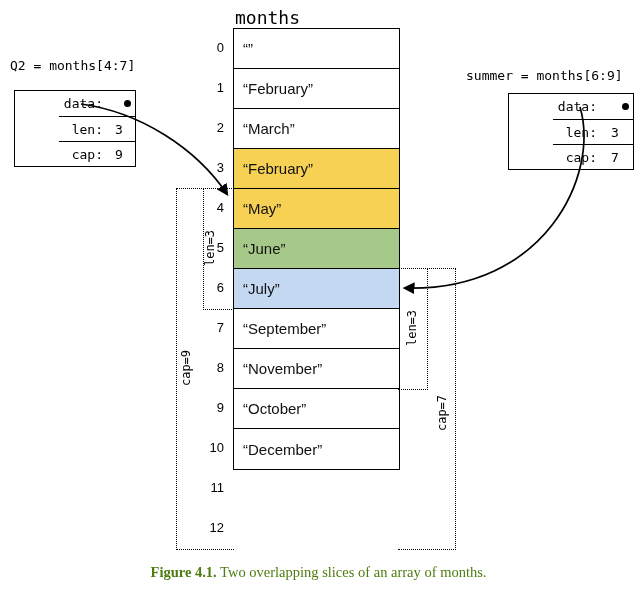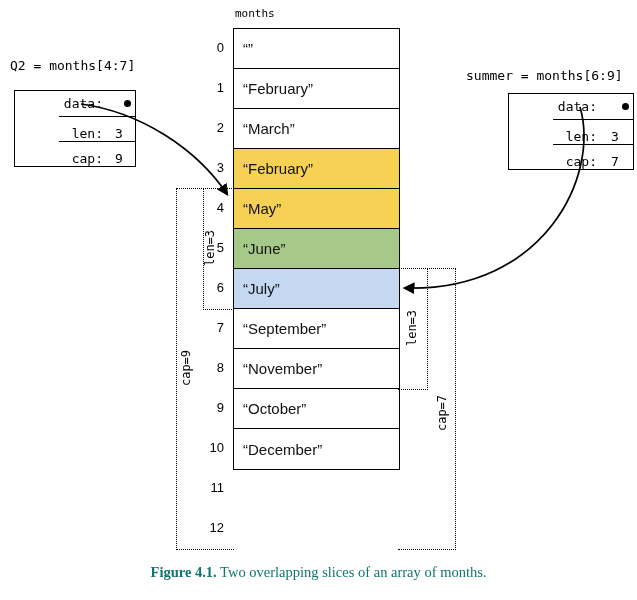--- a/index.html
+++ b/index.html
@@ -1,55 +1,55 @@
 <!DOCTYPE html>
 <html><head>
 <meta charset="utf-8">
 <style>
   html,body { margin:0; padding:0; background:#fff; }
   .canvas {
     position:relative; width:637px; height:600px; background:#fff;
     font-family:"Liberation Sans", sans-serif; overflow:hidden;
   }
 
-  .months-label { position:absolute; left:235px; top:7px; font-size:11px;
+  .months-label { position:absolute; left:235px; top:7px; font-size:18px;
     font-family:"DejaVu Sans Mono","Liberation Mono",monospace; }
 
   .array { position:absolute; left:233px; top:28px; width:165px; border:1.5px solid #000; background:#fff; }
   .arow { height:40px; box-sizing:border-box; border-bottom:1.5px solid #000;
     display:flex; align-items:center; padding-left:9px; font-size:15px; color:#111; }
   .arow:last-child { border-bottom:none; }
 
   .index-column { position:absolute; left:188px; top:28px; width:36px; }
   .aidx { height:40px; line-height:40px; text-align:right; font-size:13px; color:#000; }
 
   .slice-label { position:absolute; font-size:13px; white-space:pre;
     font-family:"DejaVu Sans Mono","Liberation Mono",monospace; }
   .struct { position:absolute; border:1.5px solid #000; background:#fff; font-size:13px;
     font-family:"DejaVu Sans Mono","Liberation Mono",monospace;padding-left:44px; }
   .srow { height:25px; box-sizing:border-box; display:flex; align-items:center; }
-  .srow + .srow { border-top:1.5px solid #000;align-items:flex-end; }
+  .srow + .srow { border-top:1.5px solid #000; }
   .skey { width:44px; text-align:right; flex:none; }
   .sval { flex:1; text-align:center; }
   .dotwrap { display:flex; justify-content:flex-end; align-items:center; padding-right:4px; }
   .dot { width:7px; height:7px; border-radius:50%; background:#000; display:inline-block; }
 
   .bracket { position:absolute; }
   .bracket.bleft { border-left:1.5px dotted #000; border-top:1.5px dotted #000; border-bottom:1.5px dotted #000; }
   .bracket.bright { border-right:1.5px dotted #000; border-top:1.5px dotted #000; border-bottom:1.5px dotted #000; }
 
   .blabel { position:absolute; font-size:12px; white-space:nowrap;
     font-family:"DejaVu Sans Mono","Liberation Mono",monospace;
     transform:translate(-50%,-50%) rotate(-90deg); }
 
   .overlay { position:absolute; left:0; top:0; width:637px; height:600px;
     pointer-events:none; z-index:10; }
 
   .caption { position:absolute; left:0; right:0; top:564px; text-align:center;
-    font-size:14.5px; font-family:"Liberation Serif", serif; color:#0f766e; }
+    font-size:14.5px; font-family:"Liberation Serif", serif; color:#4d7c0f; }
   .caption b { font-weight:bold; }
 </style>
 </head>
 <body>
 
 <div class="canvas">
 
   <div class="months-label">months</div>
 
   <div class="index-column">

